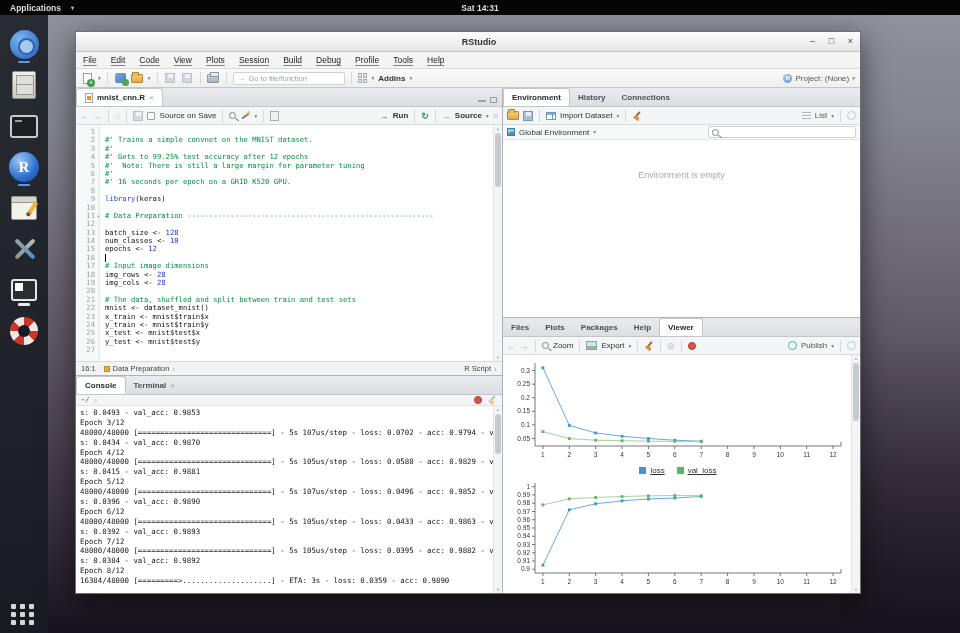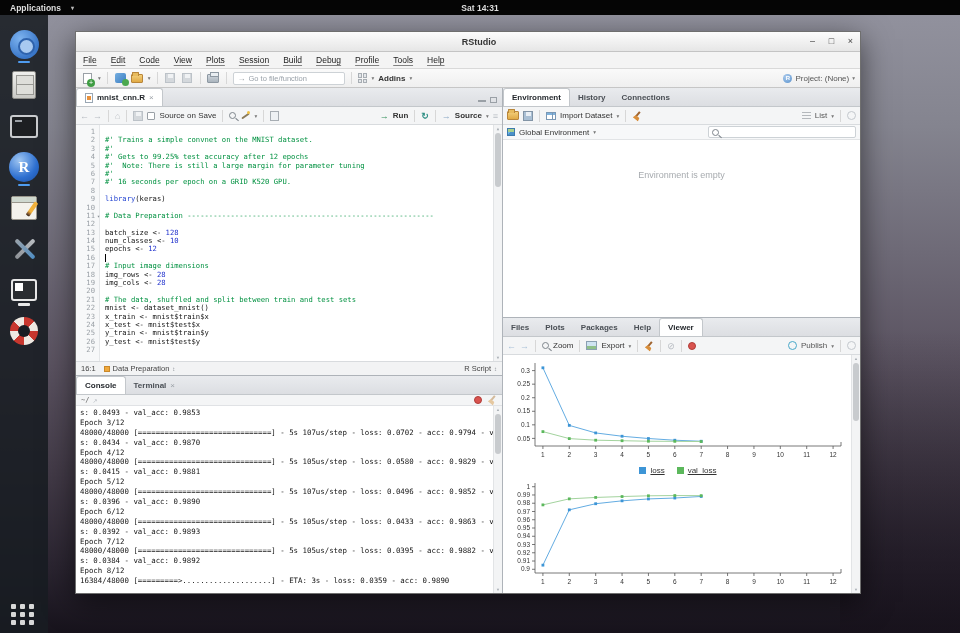--- a/index.html
+++ b/index.html
@@ -392,22 +392,22 @@
                 <div class="code-line"><span class="tok-p">num_classes &lt;- </span><span class="tok-n">10</span></div>
                 <div class="code-line"><span class="tok-p">epochs &lt;- </span><span class="tok-n">12</span></div>
                 <div class="code-line cursor"></div>
                 <div class="code-line"><span class="tok-c"># Input image dimensions</span></div>
                 <div class="code-line"><span class="tok-p">img_rows &lt;- </span><span class="tok-n">28</span></div>
                 <div class="code-line"><span class="tok-p">img_cols &lt;- </span><span class="tok-n">28</span></div>
                 <div class="code-line"></div>
                 <div class="code-line"><span class="tok-c"># The data, shuffled and split between train and test sets</span></div>
                 <div class="code-line"><span class="tok-p">mnist &lt;- dataset_mnist()</span></div>
                 <div class="code-line"><span class="tok-p">x_train &lt;- mnist$train$x</span></div>
+                <div class="code-line"><span class="tok-p">y_train &lt;- mnist$train$y</span></div>
                 <div class="code-line"><span class="tok-p">x_test &lt;- mnist$test$x</span></div>
-                <div class="code-line"><span class="tok-p">y_train &lt;- mnist$train$y</span></div>
                 <div class="code-line"><span class="tok-p">y_test &lt;- mnist$test$y</span></div>
                 <div class="code-line"></div>
               </div>
             <div class="vscroll">
               <span class="up">▲</span>
               <div class="thumb" style="top:8px; height:54px;"></div>
               <span class="dn">▼</span>
             </div>
           </div>
           <div class="statusbar">

